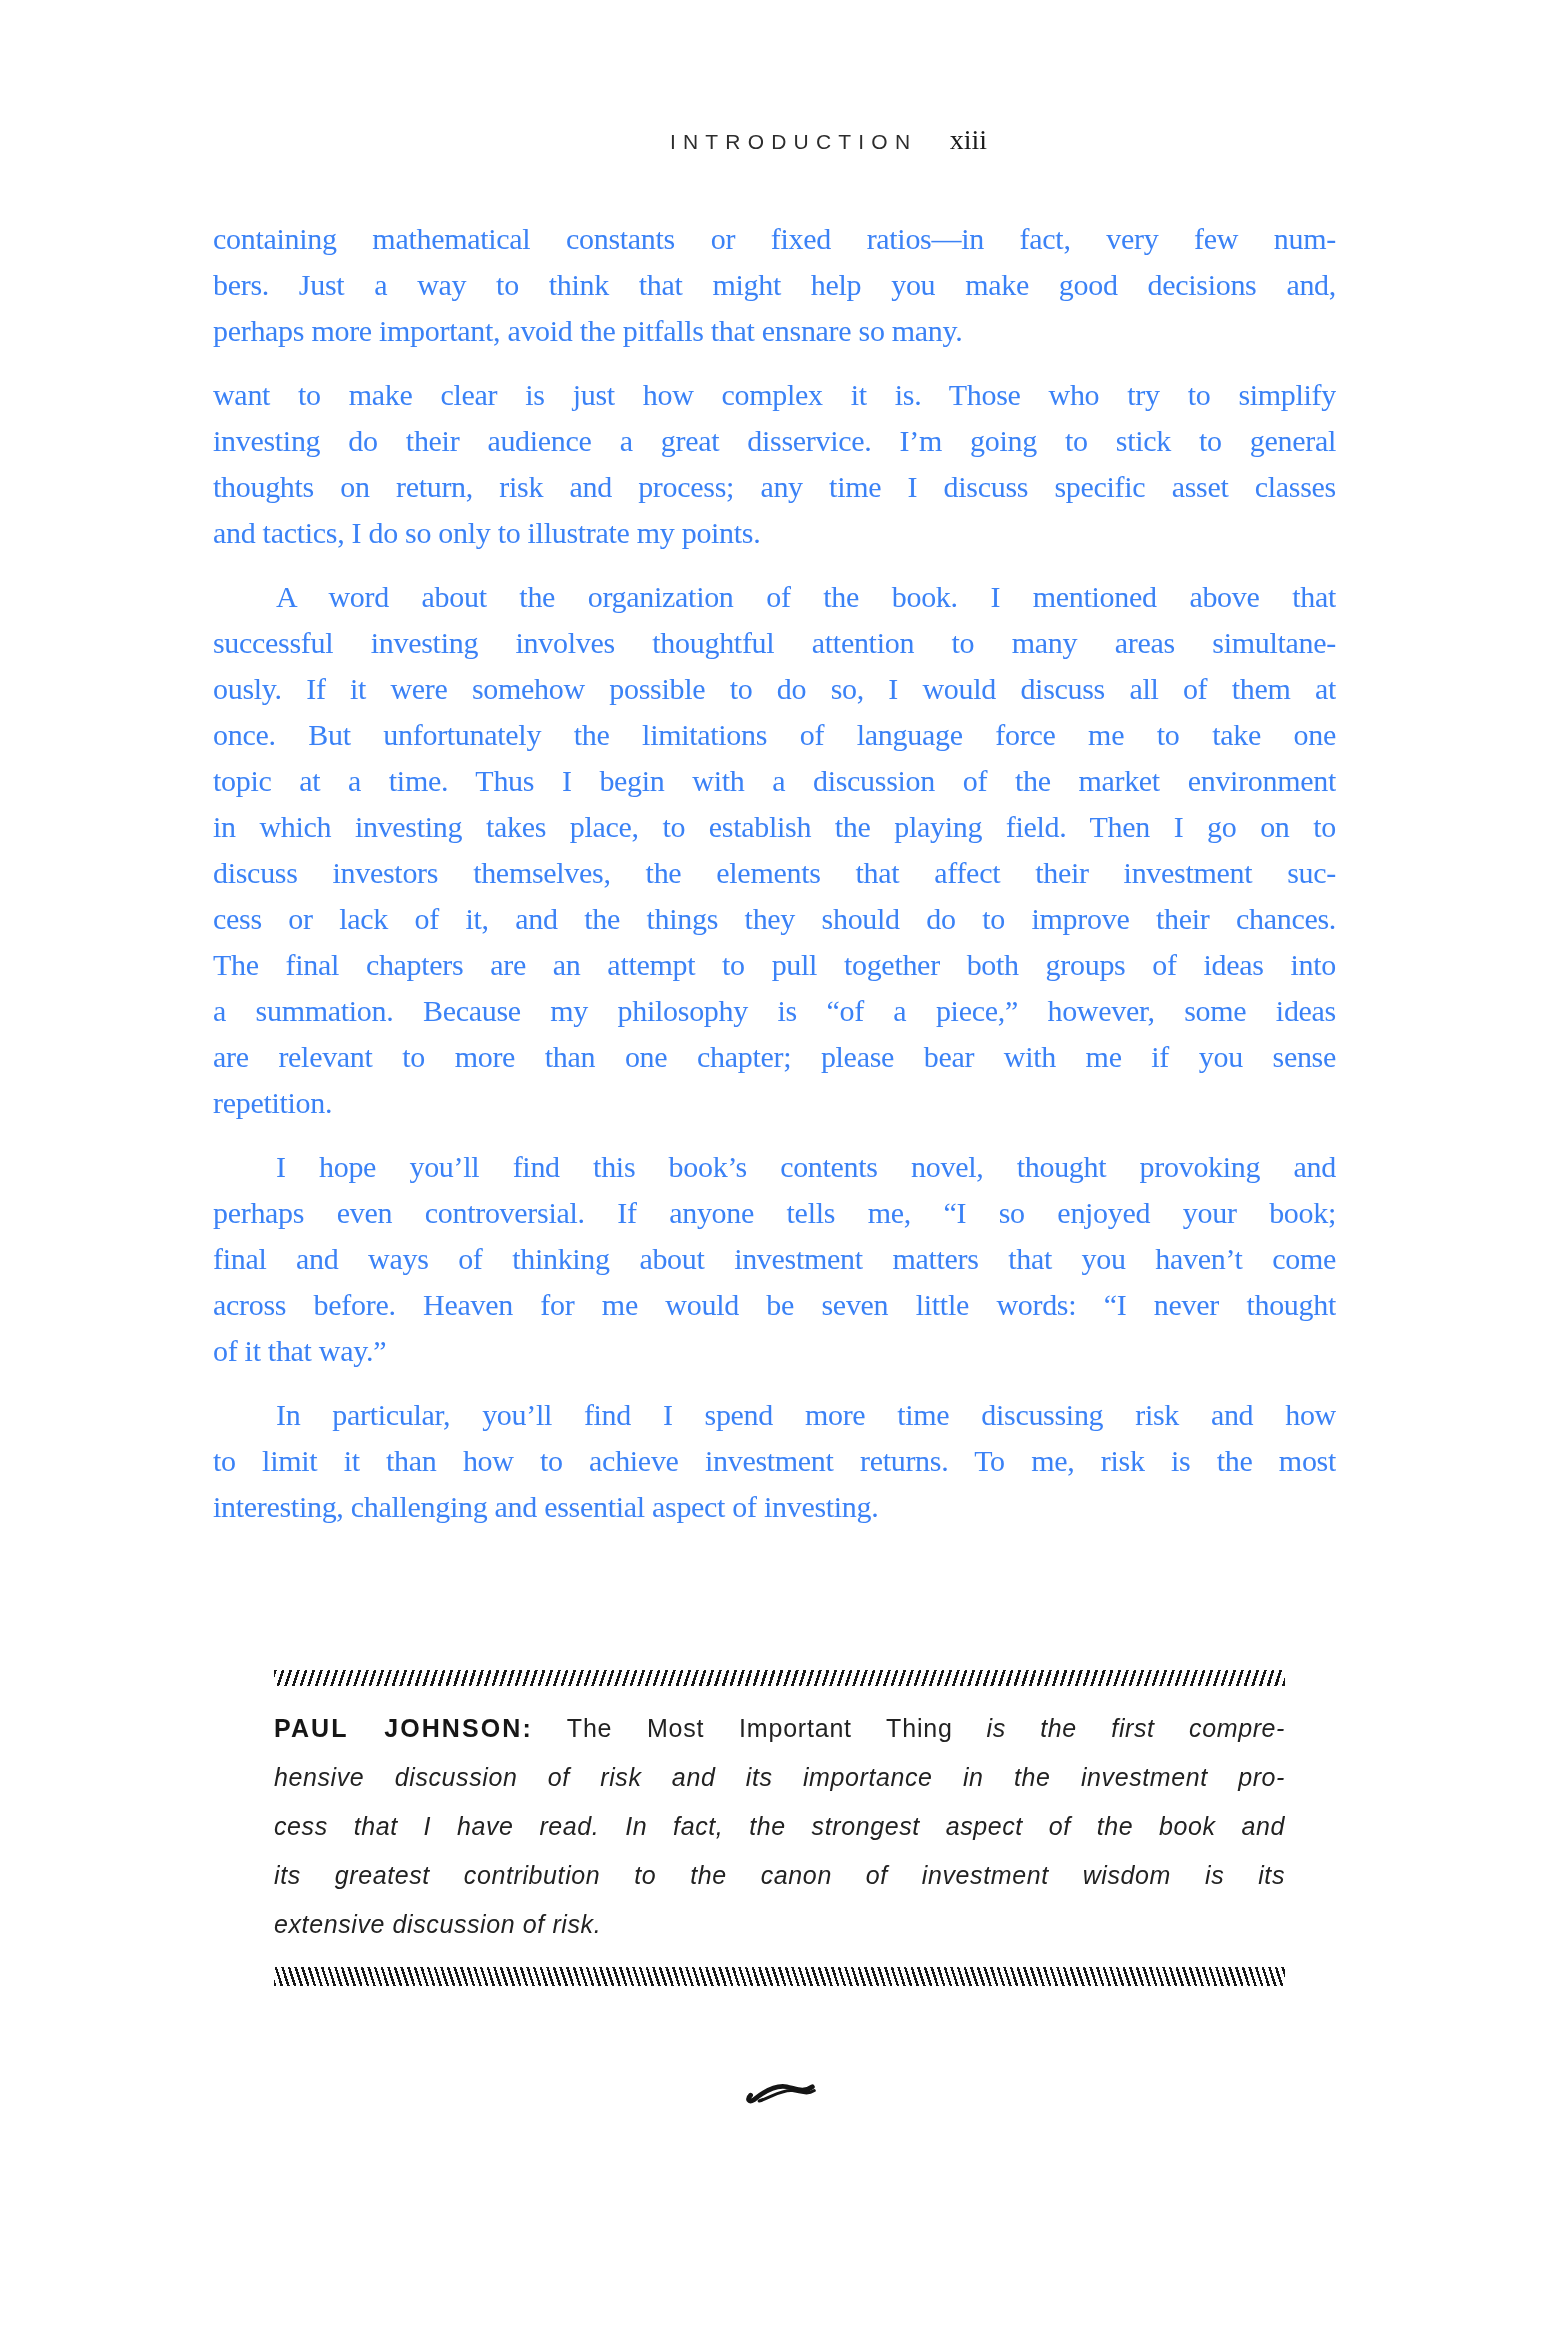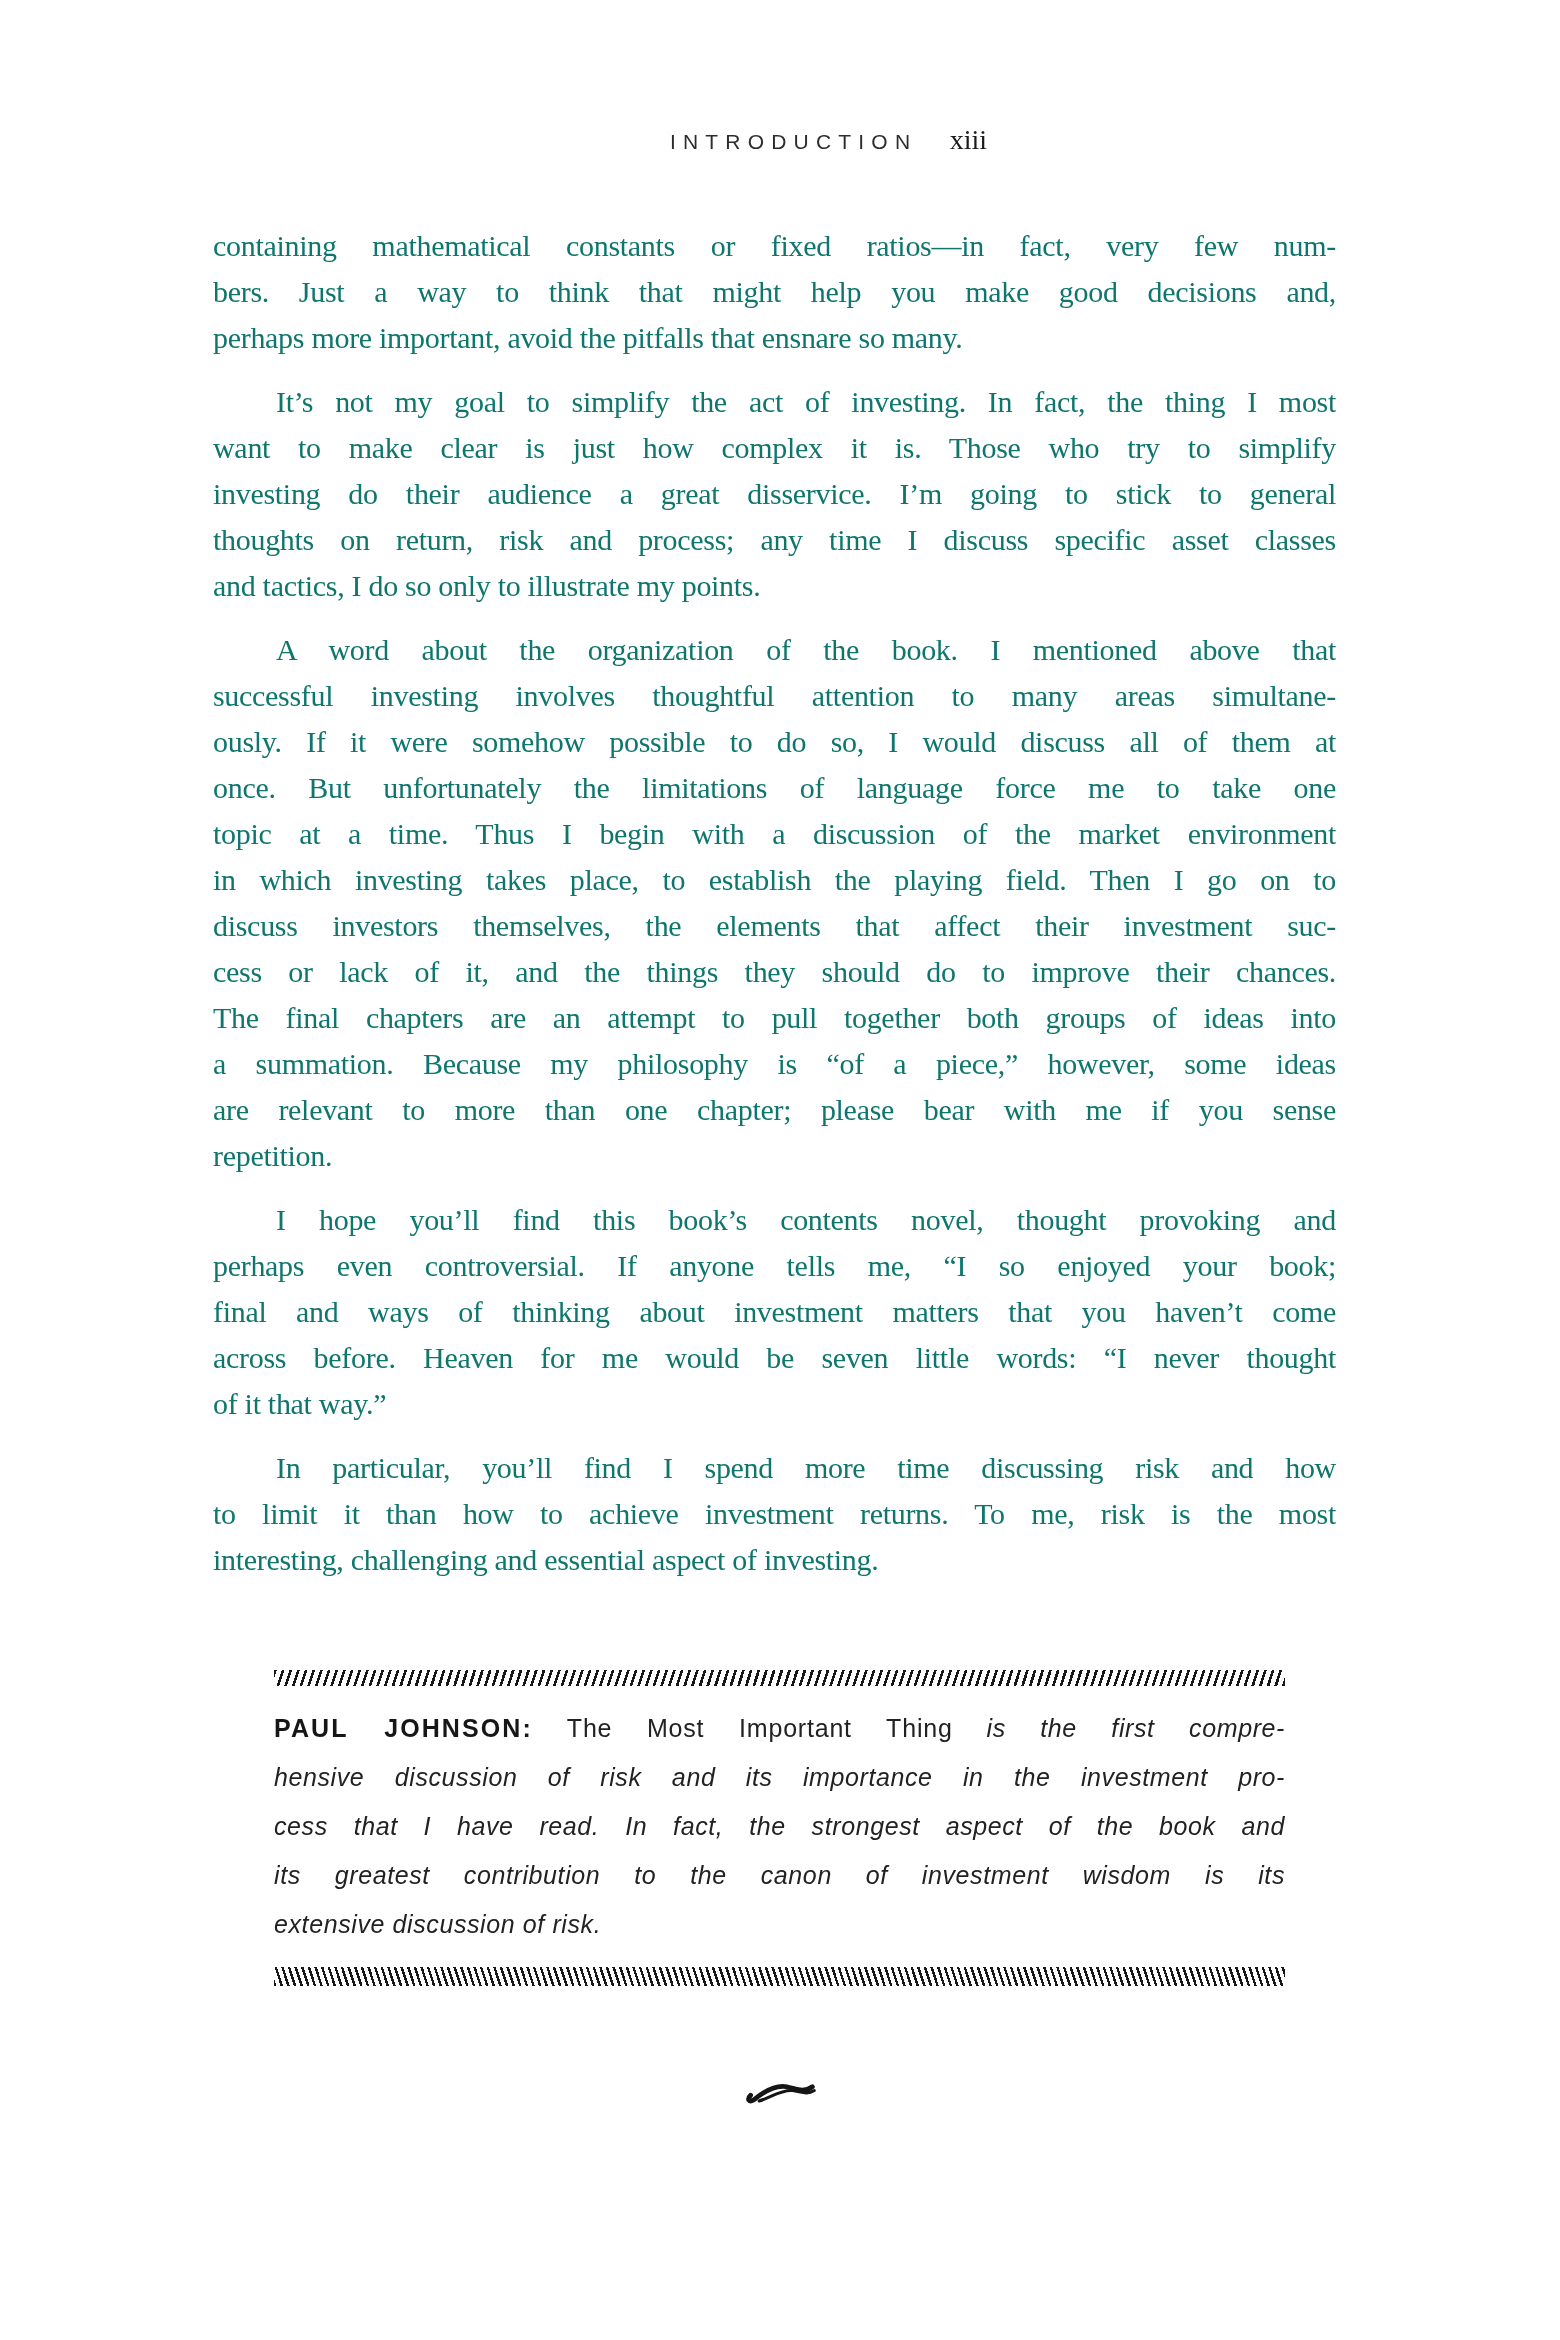--- a/index.html
+++ b/index.html
@@ -23,24 +23,24 @@
     letter-spacing: 7.2px; color: #2d2d2d;
   }
   .page-number {
     font-family: "Liberation Serif", serif;
     font-size: 28px; color: #1b1b1b;
     margin-left: 32.5px;
   }
 
   
   .body-text {
-    position: absolute; left: 213px; top: 223px; width: 1123px;
+    position: absolute; left: 213px; top: 216px; width: 1123px;
     font-size: 30px; line-height: 46px;
     letter-spacing: -0.3px;
-    color: #0f766e;
+    color: #3b82f6;
   }
   .para { margin: 0 0 18px 0; }
   .para:last-child { margin-bottom: 0; }
   .bl {
     text-align: justify;
     text-align-last: justify;
     height: 46px; overflow: hidden;
   }
   .bl.ind { padding-left: 63px; }
   .bl.last { text-align-last: left; }
@@ -98,21 +98,20 @@
 
   <div class="body-text">
 
     <div class="para">
       <div class="bl">containing mathematical constants or fixed ratios—in fact, very few num-</div>
       <div class="bl">bers. Just a way to think that might help you make good decisions and,</div>
       <div class="bl last">perhaps more important, avoid the pitfalls that ensnare so many.</div>
     </div>
 
     <div class="para">
-      <div class="bl ind">It’s not my goal to simplify the act of investing. In fact, the thing I most</div>
       <div class="bl">want to make clear is just how complex it is. Those who try to simplify</div>
       <div class="bl">investing do their audience a great disservice. I’m going to stick to general</div>
       <div class="bl">thoughts on return, risk and process; any time I discuss specific asset classes</div>
       <div class="bl last">and tactics, I do so only to illustrate my points.</div>
     </div>
 
     <div class="para">
       <div class="bl ind">A word about the organization of the book. I mentioned above that</div>
       <div class="bl">successful investing involves thoughtful attention to many areas simultane-</div>
       <div class="bl">ously. If it were somehow possible to do so, I would discuss all of them at</div>

